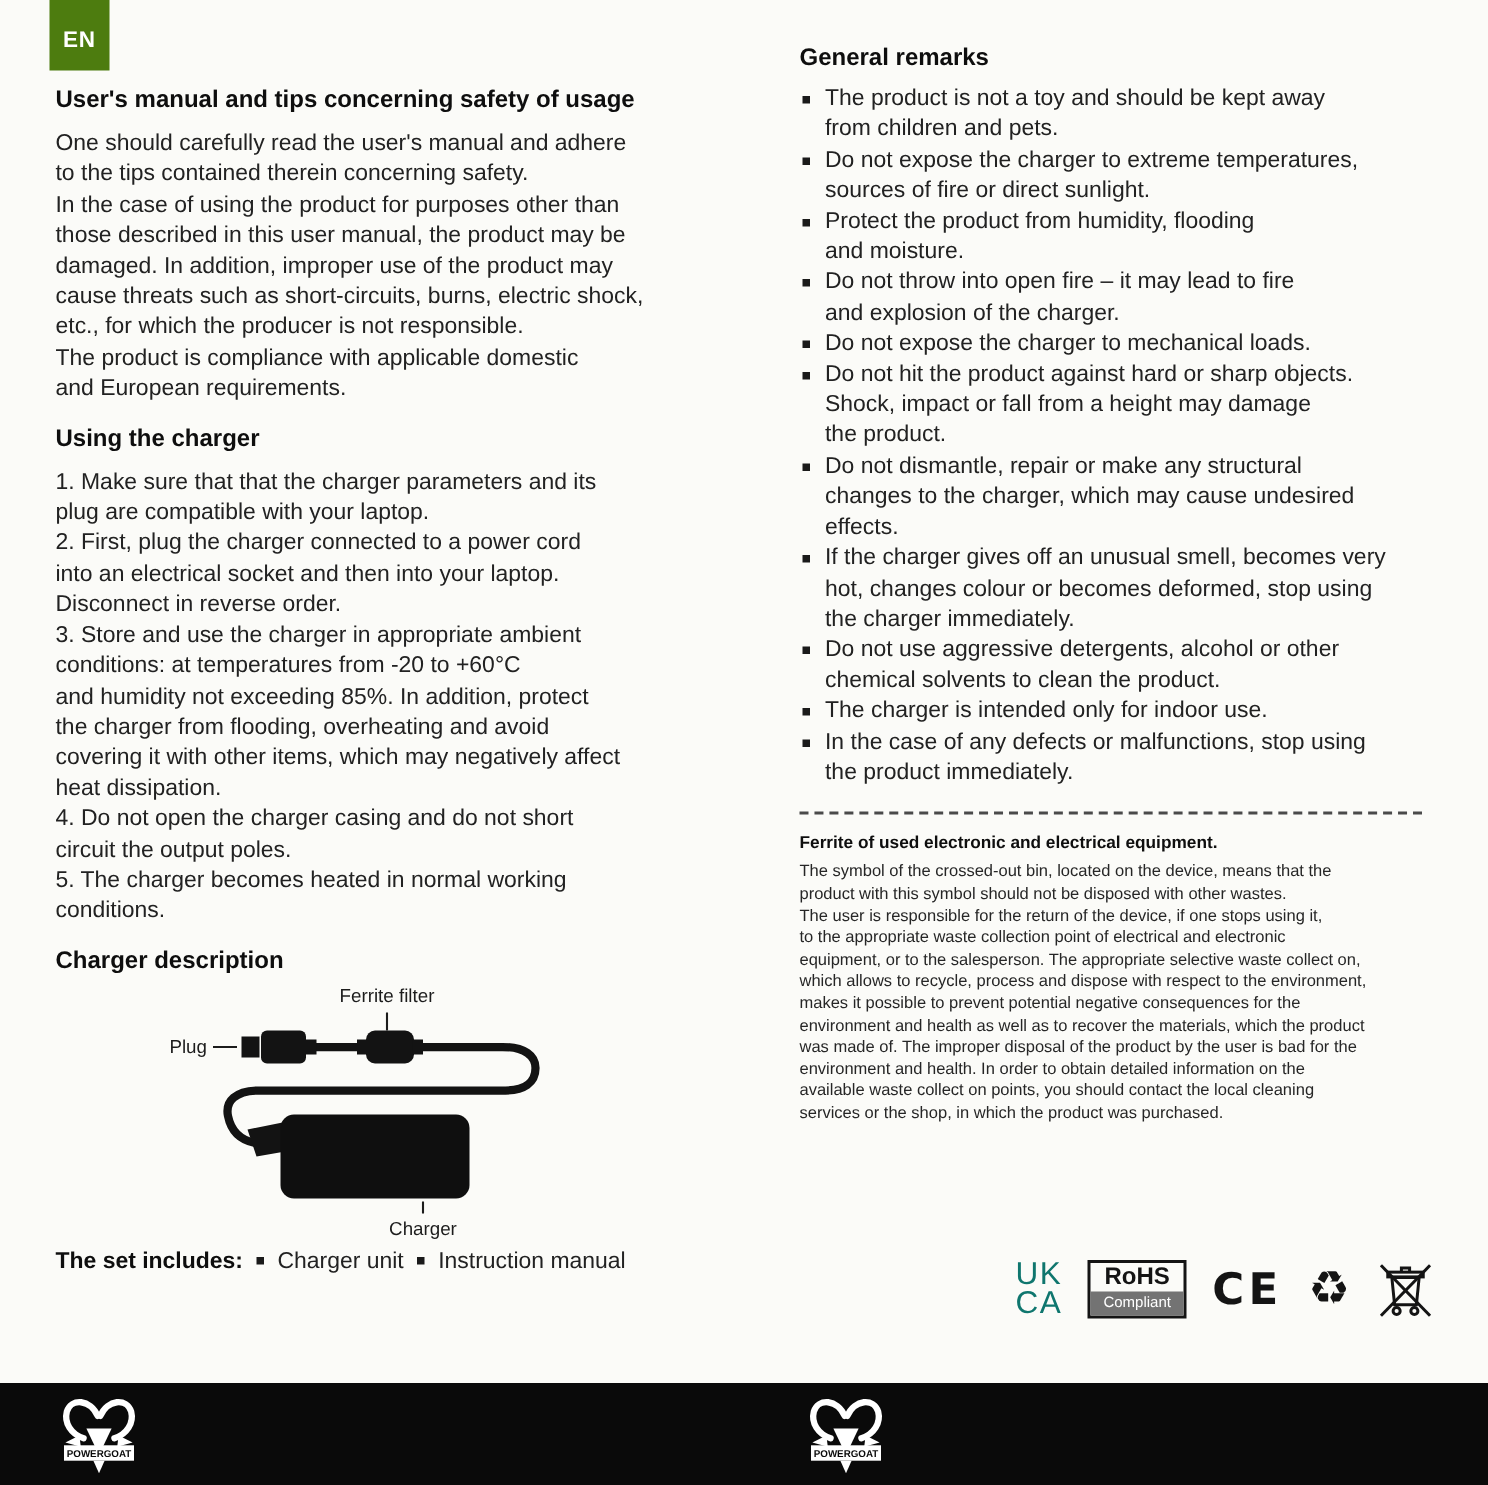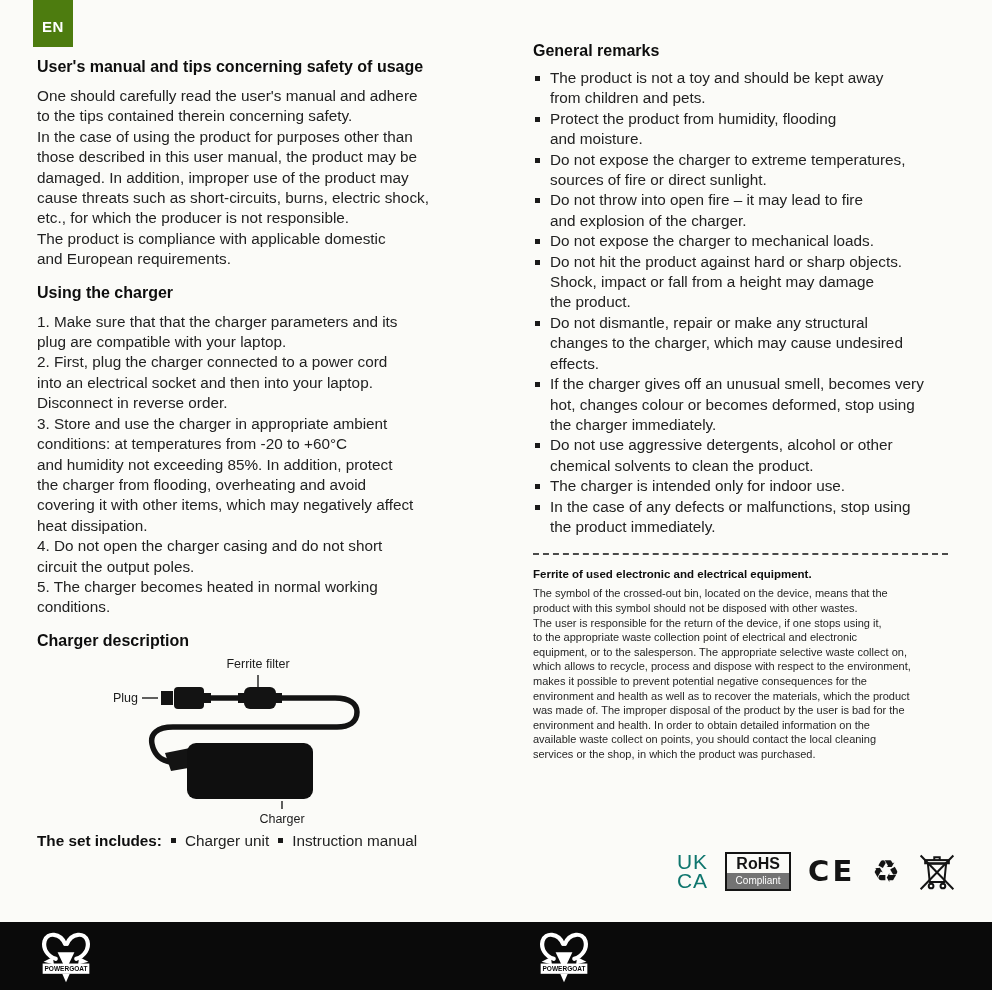--- a/index.html
+++ b/index.html
@@ -5,21 +5,21 @@
   html,body{margin:0;padding:0;background:#e8e8e6;}
   .page{position:relative;width:992px;height:990px;background:#fbfbf8;overflow:hidden;
         font-family:"Liberation Sans",sans-serif;color:#1e1e1e;}
   
   .en-badge{position:absolute;left:33px;top:0;width:40px;height:47px;background:#4d7c0f;
             display:flex;align-items:center;justify-content:center;padding-top:6px;box-sizing:border-box;}
   .en-badge span{color:#fff;font-weight:700;font-size:15px;letter-spacing:.5px;}
   
   .col{position:absolute;}
   .col-left{left:37px;top:58px;width:428px;}
-  .col-right{left:533px;top:42px;width:424px;}
+  .col-right{left:533px;top:30px;width:424px;}
   h2.head{font-size:16px;font-weight:700;color:#0e0e0e;margin:0 0 10px 0;line-height:18px;}
   h3.subhead{font-size:11.5px;font-weight:700;color:#0e0e0e;margin:12px 0 5px 0;line-height:14px;}
   p.body{font-size:15.3px;line-height:20.4px;margin:0 0 12px 0;white-space:pre-line;color:#222;}
   p.small{font-size:11px;line-height:14.6px;margin:0;white-space:pre-line;color:#262626;}
   
   ul.remarks{list-style:none;margin:0;padding:0;}
   ul.remarks li{position:relative;padding-left:17px;font-size:15.3px;line-height:20.4px;color:#222;}
   ul.remarks li .sq{position:absolute;left:2px;top:8px;width:5px;height:5px;background:#1a1a1a;}
   ul.remarks li .txt{white-space:pre-line;}
   .divider{border-top:2px dashed #4a4a4a;margin-top:16px;width:415px;}
@@ -118,24 +118,24 @@
       <span class="sq"></span>
       <span>Instruction manual</span>
     </div>
   </div>
 
   <div class="col col-right">
     <h2 class="head" style="margin-bottom:8px;">General remarks</h2>
     <ul class="remarks">
       <li><span class="sq"></span><span class="txt">The product is not a toy and should be kept away
 from children and pets.</span></li>
+      <li><span class="sq"></span><span class="txt">Do not expose the charger to extreme temperatures,
+sources of fire or direct sunlight.</span></li>
       <li><span class="sq"></span><span class="txt">Protect the product from humidity, flooding
 and moisture.</span></li>
-      <li><span class="sq"></span><span class="txt">Do not expose the charger to extreme temperatures,
-sources of fire or direct sunlight.</span></li>
       <li><span class="sq"></span><span class="txt">Do not throw into open fire – it may lead to fire
 and explosion of the charger.</span></li>
       <li><span class="sq"></span><span class="txt">Do not expose the charger to mechanical loads.</span></li>
       <li><span class="sq"></span><span class="txt">Do not hit the product against hard or sharp objects.
 Shock, impact or fall from a height may damage
 the product.</span></li>
       <li><span class="sq"></span><span class="txt">Do not dismantle, repair or make any structural
 changes to the charger, which may cause undesired
 effects.</span></li>
       <li><span class="sq"></span><span class="txt">If the charger gives off an unusual smell, becomes very

